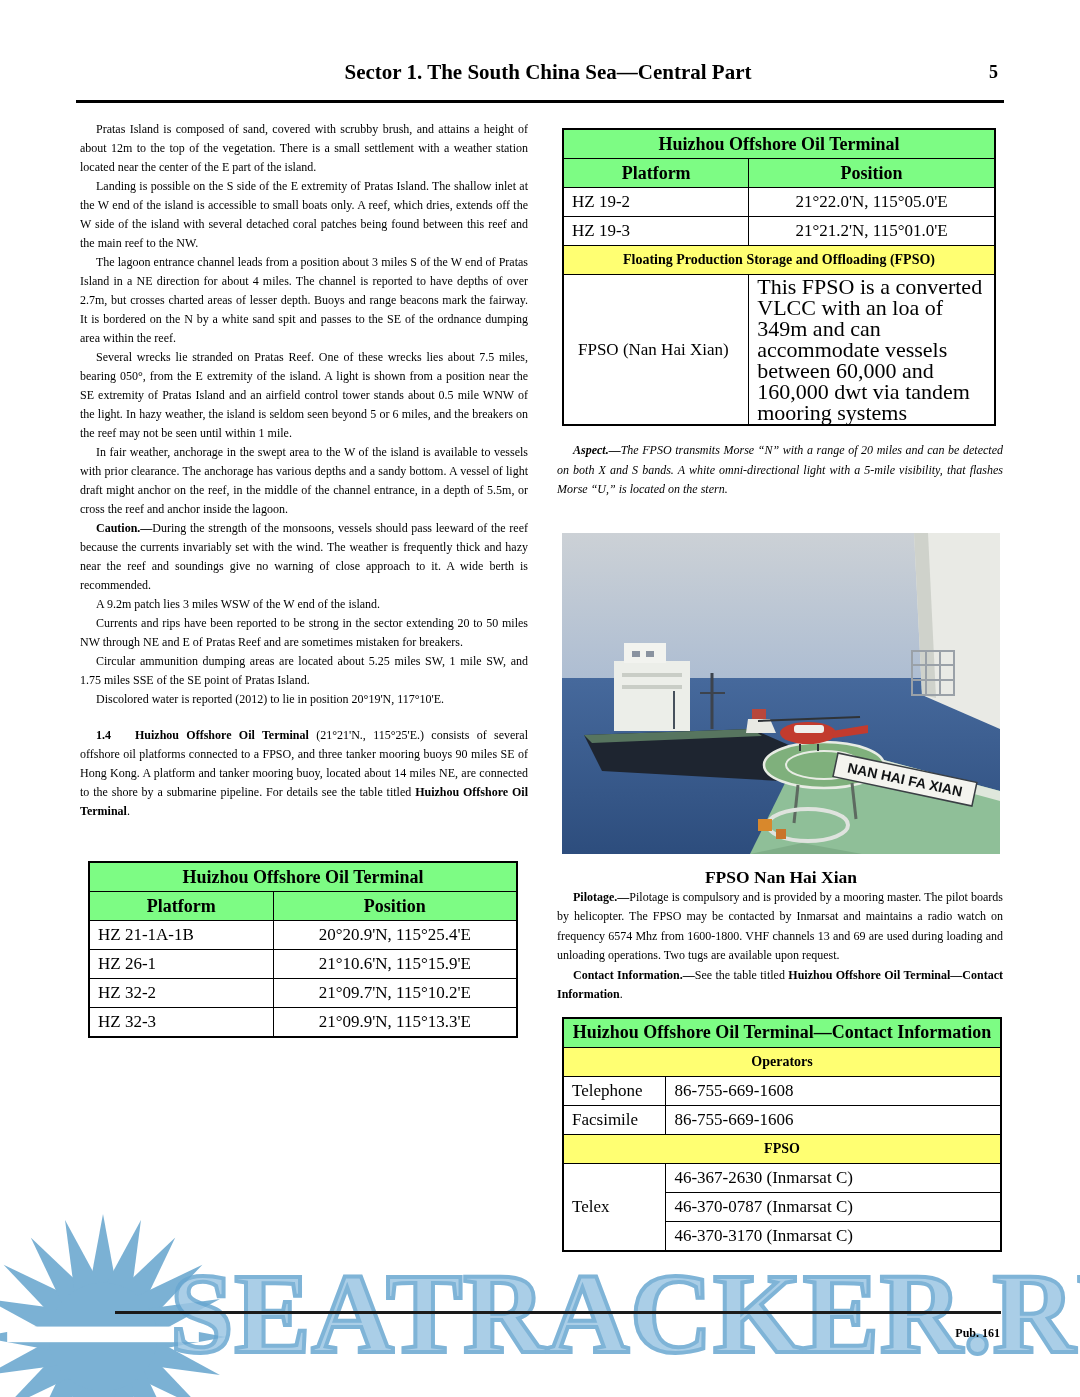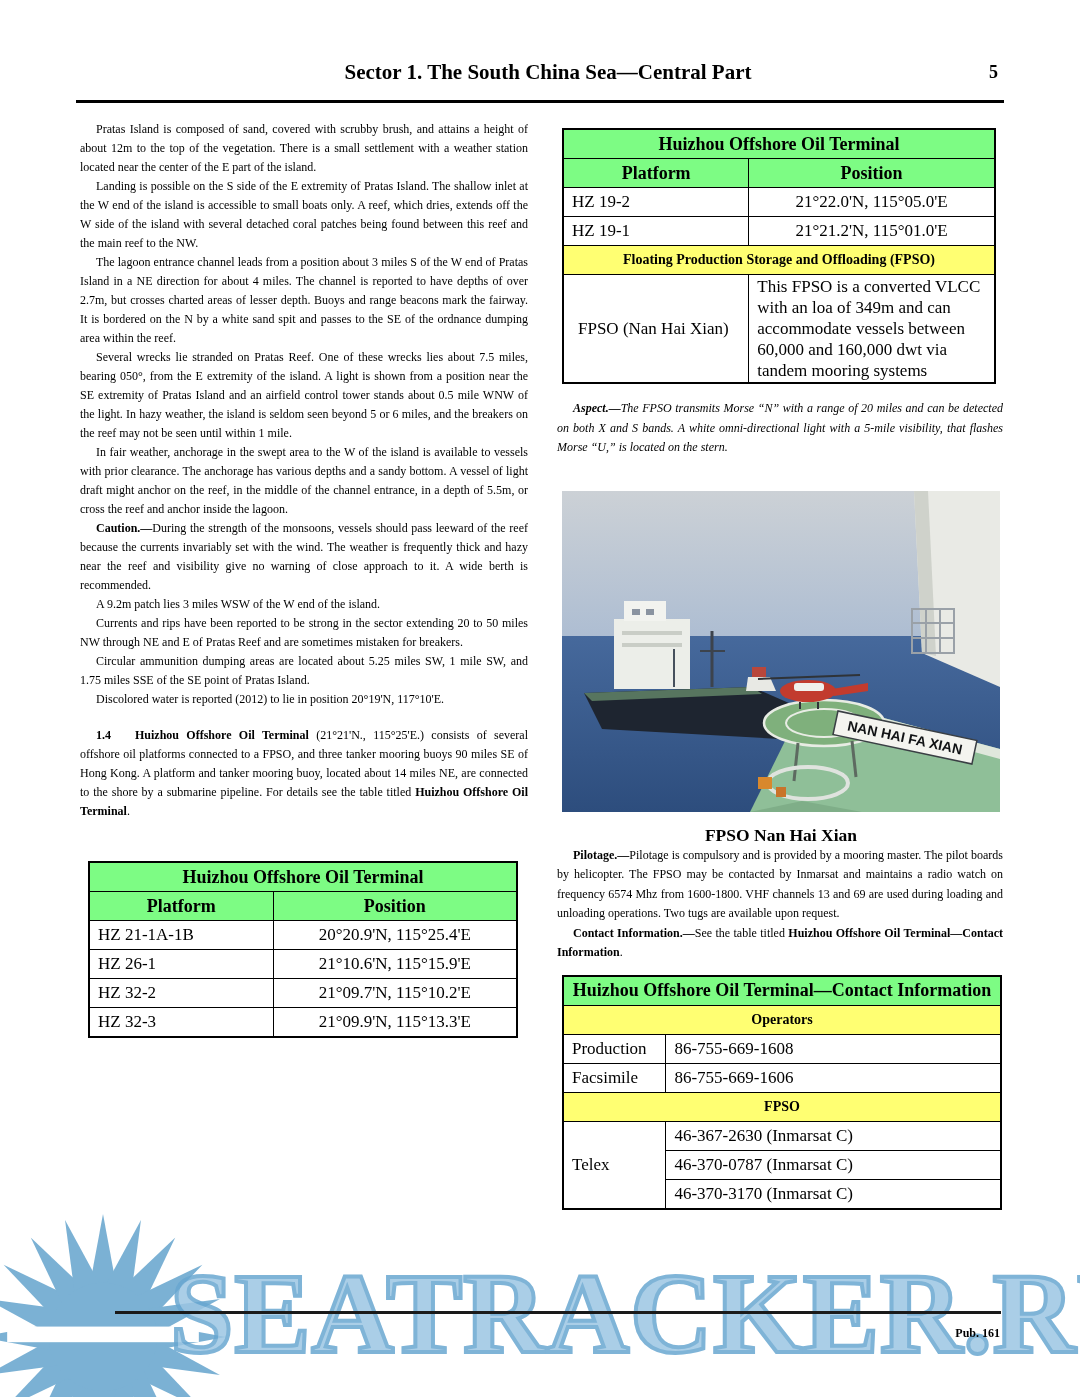--- a/index.html
+++ b/index.html
@@ -44,21 +44,21 @@
     border-collapse:collapse;border:2px solid #000;
     font-size:17px;table-layout:fixed;
   }
   table.dtable td{
     border:1.5px solid #000;padding:1px 8px;vertical-align:middle;height:26px;
   }
   td.th-green{background:var(--green);font-weight:bold;text-align:center;font-size:18px;}
   td.th-yellow{background:var(--yellow);font-weight:bold;text-align:center;font-size:14px;}
   td.cell-label{text-align:left;padding-left:10px;}
   td.cell-pos{text-align:center;}
-  td.cell-desc{font-size:17px;line-height:21px;padding:3px 8px;}
+  td.cell-desc{font-size:22px;line-height:21px;padding:3px 8px;}
   .ltable{width:430px;margin:40px 0 0 8px;}
   .rtable{width:434px;margin-left:5px;}
   .ctable{width:440px;margin:12px 0 0 5px;}
   
   .photo{display:block;margin:33px 0 0 5px;}
   .caption{
     width:438px;margin:13px 0 0 5px;text-align:center;
     font-weight:bold;font-size:17.5px;
   }
   .after-photo{margin-top:19px;}
@@ -83,21 +83,21 @@
   <div class="hdr-title">Sector 1. The South China Sea—Central Part</div>
   <div class="hdr-page">5</div>
   <div class="hdr-rule"></div>
 
   <div class="col-left">
     <p class="body">Pratas Island is composed of sand, covered with scrubby brush, and attains a height of about 12m to the top of the vegetation. There is a small settlement with a weather station located near the center of the E part of the island.</p>
     <p class="body">Landing is possible on the S side of the E extremity of Pratas Island. The shallow inlet at the W end of the island is accessible to small boats only. A reef, which dries, extends off the W side of the island with several detached coral patches being found between this reef and the main reef to the NW.</p>
     <p class="body">The lagoon entrance channel leads from a position about 3 miles S of the W end of Pratas Island in a NE direction for about 4 miles. The channel is reported to have depths of over 2.7m, but crosses charted areas of lesser depth. Buoys and range beacons mark the fairway. It is bordered on the N by a white sand spit and passes to the SE of the ordnance dumping area within the reef.</p>
     <p class="body">Several wrecks lie stranded on Pratas Reef. One of these wrecks lies about 7.5 miles, bearing 050°, from the E extremity of the island. A light is shown from a position near the SE extremity of Pratas Island and an airfield control tower stands about 0.5 mile WNW of the light. In hazy weather, the island is seldom seen beyond 5 or 6 miles, and the breakers on the reef may not be seen until within 1 mile.</p>
     <p class="body">In fair weather, anchorage in the swept area to the W of the island is available to vessels with prior clearance. The anchorage has various depths and a sandy bottom. A vessel of light draft might anchor on the reef, in the middle of the channel entrance, in a depth of 5.5m, or cross the reef and anchor inside the lagoon.</p>
-    <p class="body"><b>Caution.—</b><span>During the strength of the monsoons, vessels should pass leeward of the reef because the currents invariably set with the wind. The weather is frequently thick and hazy near the reef and visibility give no warning of close approach to it. A wide berth is recommended.</span></p>
+    <p class="body"><b>Caution.—</b><span>During the strength of the monsoons, vessels should pass leeward of the reef because the currents invariably set with the wind. The weather is frequently thick and hazy near the reef and soundings give no warning of close approach to it. A wide berth is recommended.</span></p>
     <p class="body">A 9.2m patch lies 3 miles WSW of the W end of the island.</p>
     <p class="body">Currents and rips have been reported to be strong in the sector extending 20 to 50 miles NW through NE and E of Pratas Reef and are sometimes mistaken for breakers.</p>
     <p class="body">Circular ammunition dumping areas are located about 5.25 miles SW, 1 mile SW, and 1.75 miles SSE of the SE point of Pratas Island.</p>
     <p class="body">Discolored water is reported (2012) to lie in position 20°19'N, 117°10'E.</p>
     <p class="body section"><b>1.4</b><span class="num-gap"></span><b>Huizhou Offshore Oil Terminal</b><span> (21°21'N., 115°25'E.) consists of several offshore oil platforms connected to a FPSO, and three tanker mooring buoys 90 miles SE of Hong Kong. A platform and tanker mooring buoy, located about 14 miles NE, are connected to the shore by a submarine pipeline. For details see the table titled </span><b>Huizhou Offshore Oil Terminal</b><span>.</span></p>
 
     <table class="dtable ltable">
       <colgroup>
           <col style="width:43%">
           <col style="width:57%">
@@ -143,21 +143,21 @@
           </tr>
       <tr>
         <td class="th-green">Platform</td>
         <td class="th-green">Position</td>
       </tr>
       <tr>
         <td class="cell-label">HZ 19-2</td>
         <td class="cell-pos">21°22.0'N, 115°05.0'E</td>
       </tr>
       <tr>
-        <td class="cell-label">HZ 19-1</td>
+        <td class="cell-label">HZ 19-3</td>
         <td class="cell-pos">21°21.2'N, 115°01.0'E</td>
       </tr>
       <tr>
             <td class="th-yellow" colspan="2">Floating Production Storage and Offloading (FPSO)</td>
           </tr>
       <tr>
         <td class="cell-label" style="padding-left:14px;">FPSO (Nan Hai Xian)</td>
         <td class="cell-desc">This FPSO is a converted VLCC with an loa of 349m and can accommodate vessels between 60,000 and 160,000 dwt via tandem mooring systems</td>
       </tr>
     </tbody>
@@ -246,21 +246,21 @@
           <col style="width:76.5%">
         </colgroup>
       <tbody>
           <tr>
             <td class="th-green" colspan="2">Huizhou Offshore Oil Terminal—Contact Information</td>
           </tr>
       <tr>
             <td class="th-yellow" colspan="2">Operators</td>
           </tr>
       <tr>
-        <td class="cell-label">Production</td>
+        <td class="cell-label">Telephone</td>
         <td class="cell-label">86-755-669-1608</td>
       </tr>
       <tr>
         <td class="cell-label">Facsimile</td>
         <td class="cell-label">86-755-669-1606</td>
       </tr>
       <tr>
             <td class="th-yellow" colspan="2">FPSO</td>
           </tr>
       <tr>

